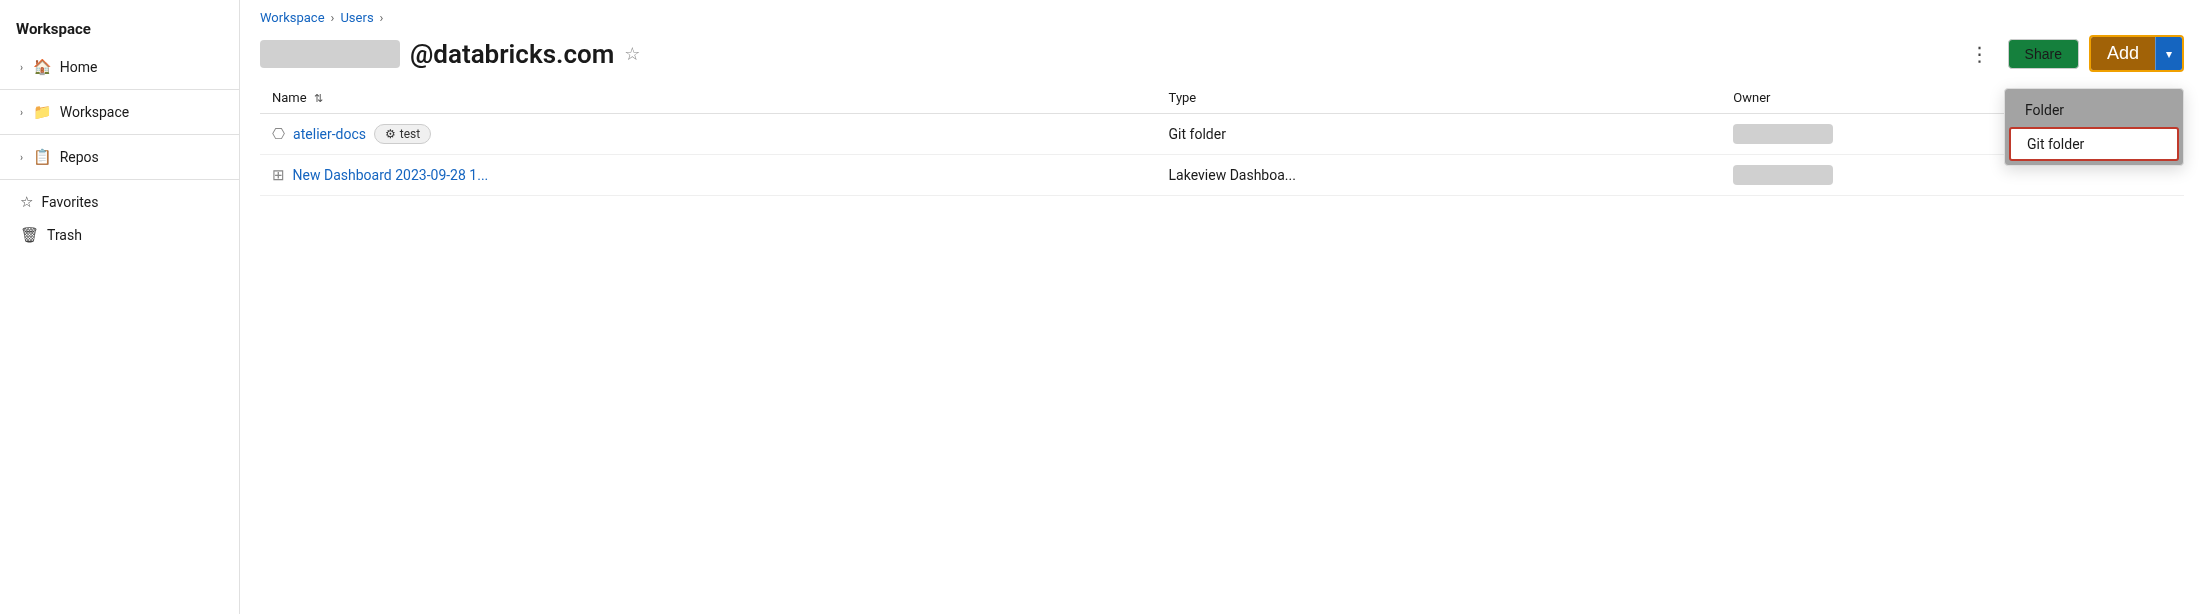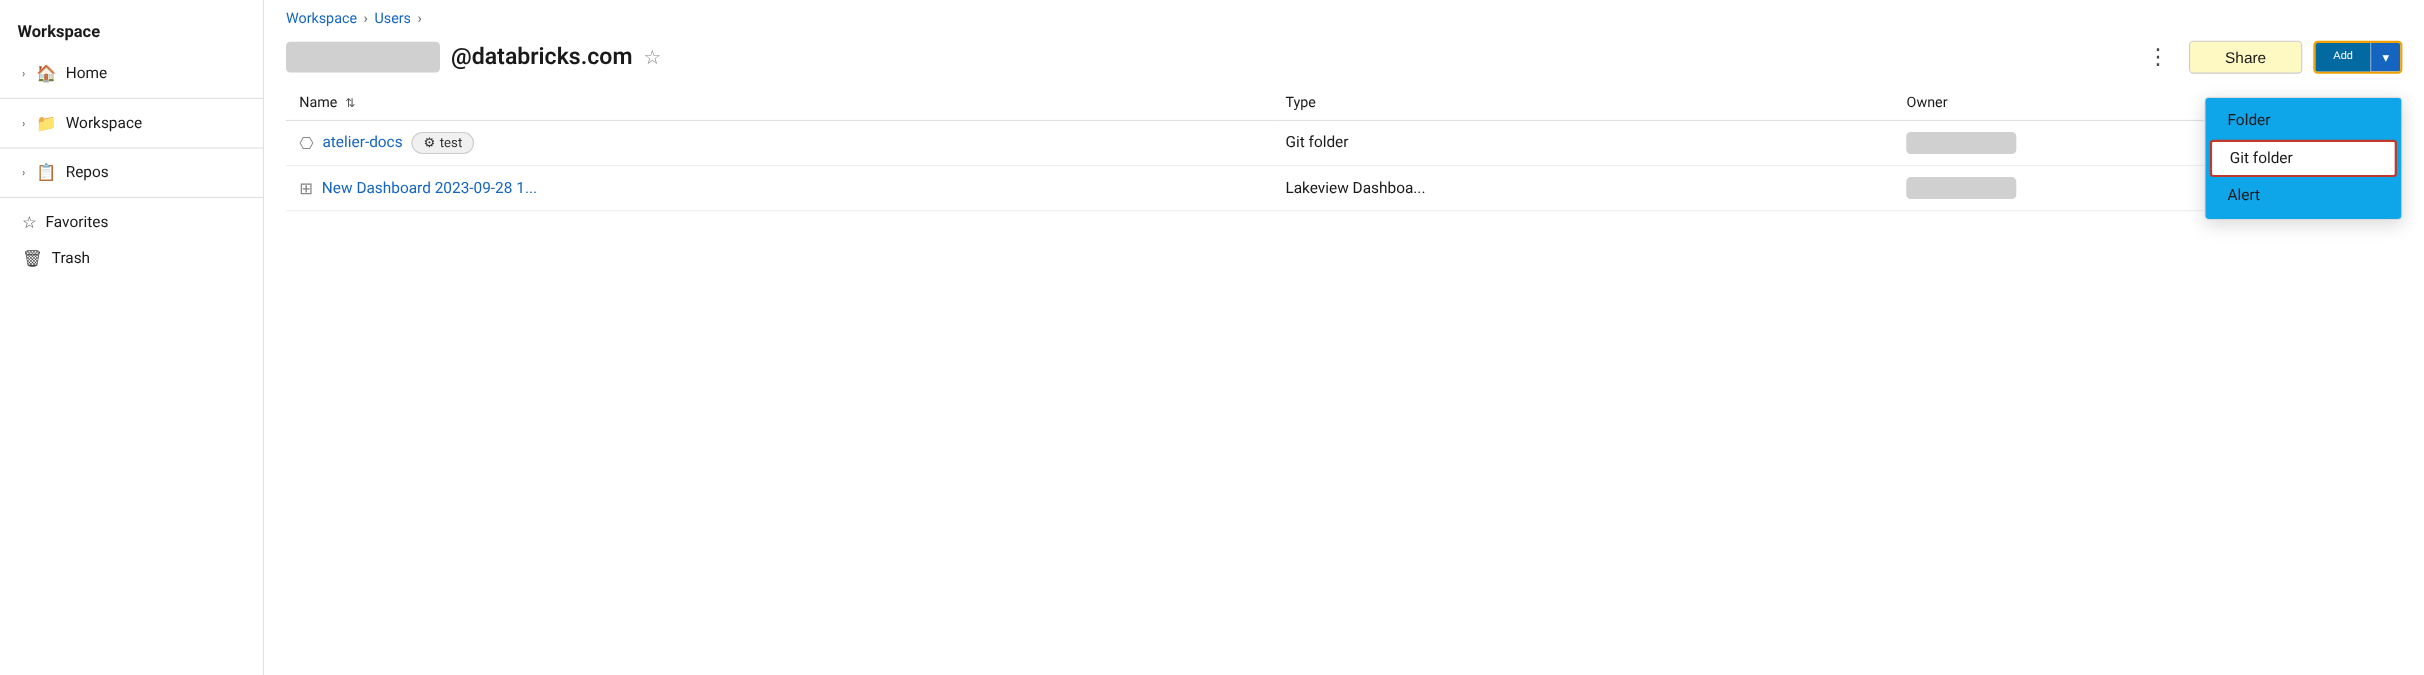--- a/index.html
+++ b/index.html
@@ -85,60 +85,60 @@
       padding: 4px 20px 10px 20px;
       gap: 10px;
     }
     .user-placeholder {
       width: 140px;
       height: 28px;
       background: #d0d0d0;
       border-radius: 4px;
     }
     .at-domain {
-      font-size: 21px;
+      font-size: 26px;
       font-weight: 600;
       color: #1a1a1a;
     }
     .star-icon {
       font-size: 18px;
       color: #888;
       cursor: pointer;
     }
     .header-spacer { flex: 1; }
     .dots-btn {
       background: none;
       border: none;
       font-size: 20px;
       cursor: pointer;
       color: #444;
       padding: 4px 8px;
       border-radius: 4px;
     }
     .share-btn {
-      background: #fef9c3;
+      background: #15803d;
       border: 1px solid #ccc;
       border-radius: 4px;
-      padding: 6px 32px;
+      padding: 6px 16px;
       font-size: 14px;
       cursor: pointer;
       color: #1a1a1a;
     }
 
     .add-btn-group {
       display: flex;
       border: 2px solid #f0a000;
       border-radius: 4px;
     }
     .add-main-btn {
-      background: #0369a1;
+      background: #a16207;
       border: none;
       color: #fff;
       padding: 6px 16px;
-      font-size: 10px;
+      font-size: 18px;
       font-weight: 500;
       cursor: pointer;
       border-radius: 2px 0 0 2px;
     }
     .add-dropdown-btn {
       background: #1565c0;
       border: none;
       border-left: 1px solid rgba(255,255,255,0.3);
       color: #fff;
       padding: 6px 10px;
@@ -196,21 +196,21 @@
       height: 20px;
       background: #d0d0d0;
       border-radius: 4px;
     }
 
     
     .dropdown-menu {
       position: absolute;
       top: 88px;
       right: 20px;
-      background: #0ea5e9;
+      background: #a3a3a3;
       border: 1px solid #ddd;
       border-radius: 4px;
       box-shadow: 0 4px 16px rgba(0,0,0,0.15);
       min-width: 180px;
       z-index: 100;
       padding: 4px 0;
     }
     .dropdown-item {
       padding: 9px 20px;
       cursor: pointer;
@@ -331,16 +331,15 @@
             <div class="owner-placeholder"></div>
           </td>
         </tr>
       </tbody>
     </table>
   </div>
 
   <div class="dropdown-menu">
     <div class="dropdown-item">Folder</div>
     <div class="dropdown-item highlighted">Git folder</div>
-    <div class="dropdown-item">Alert</div>
   </div>
 
 </div>
 
 </body></html>

